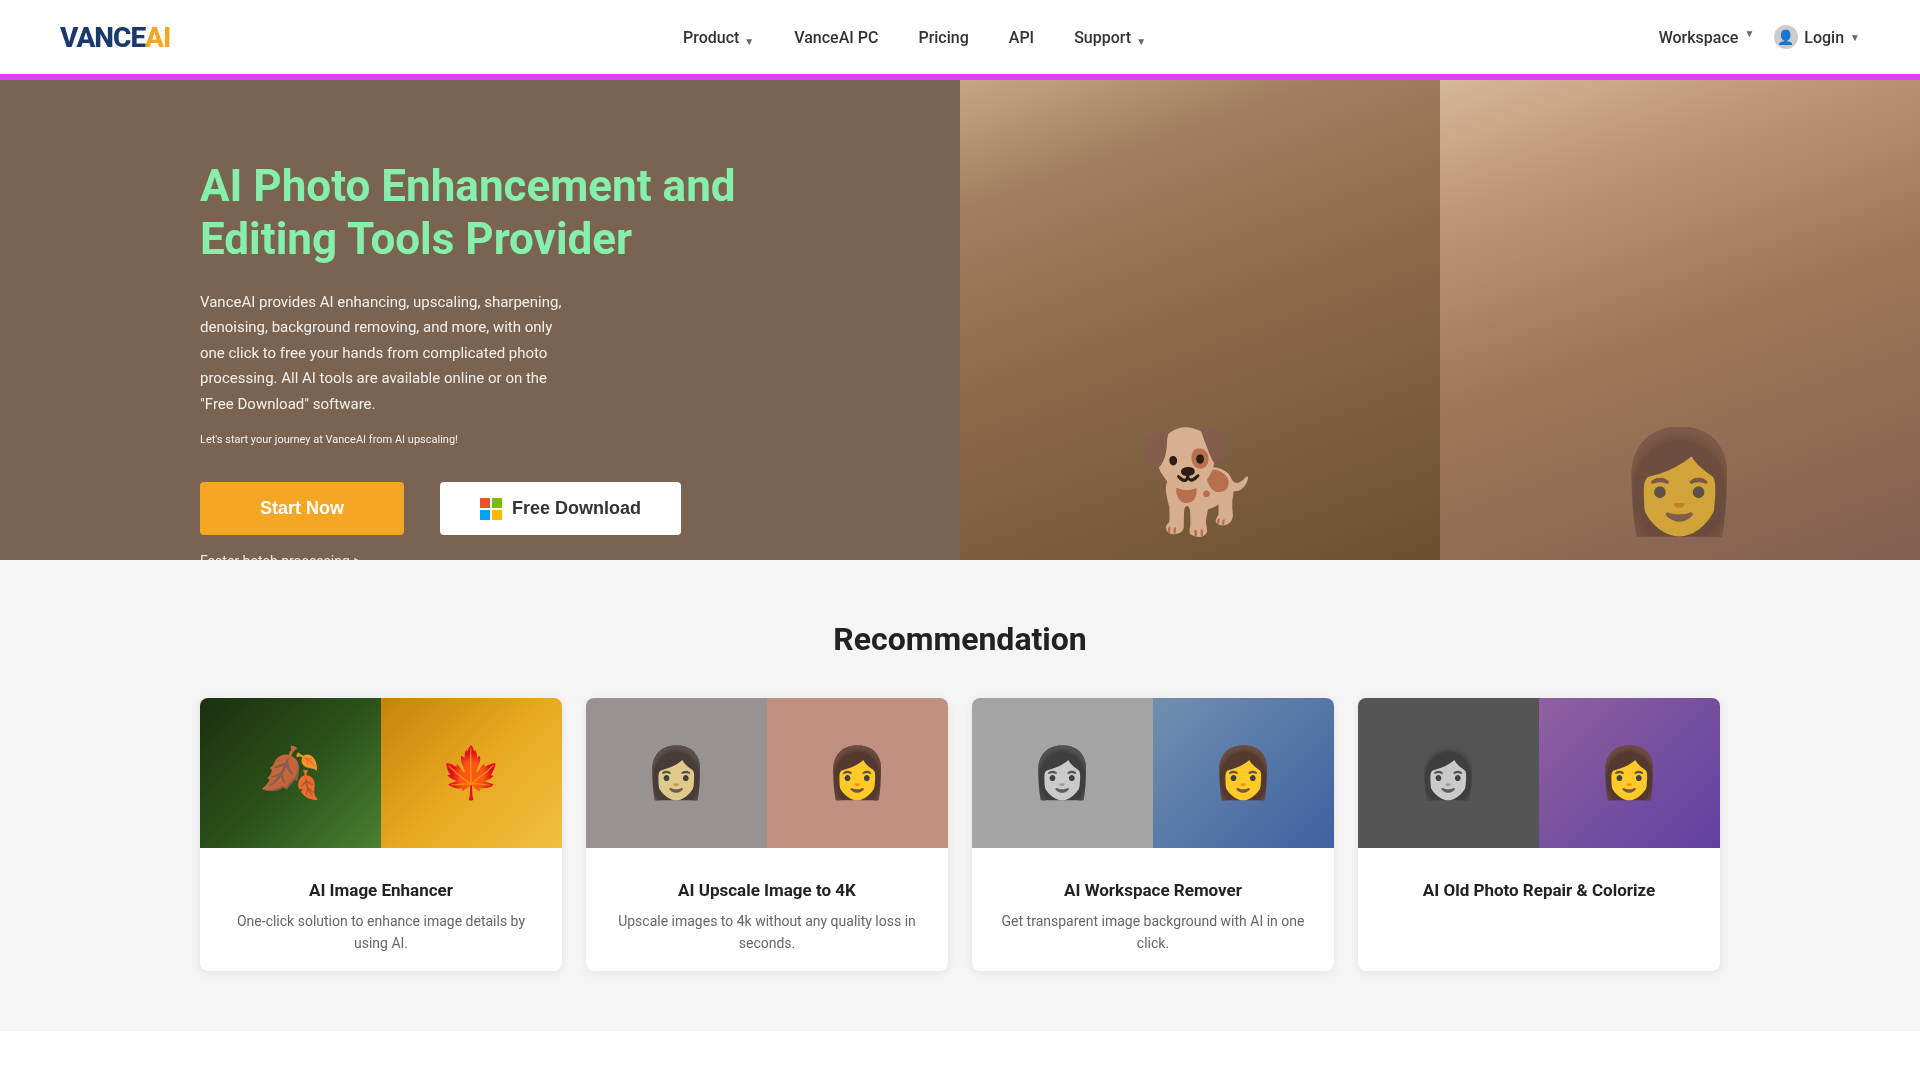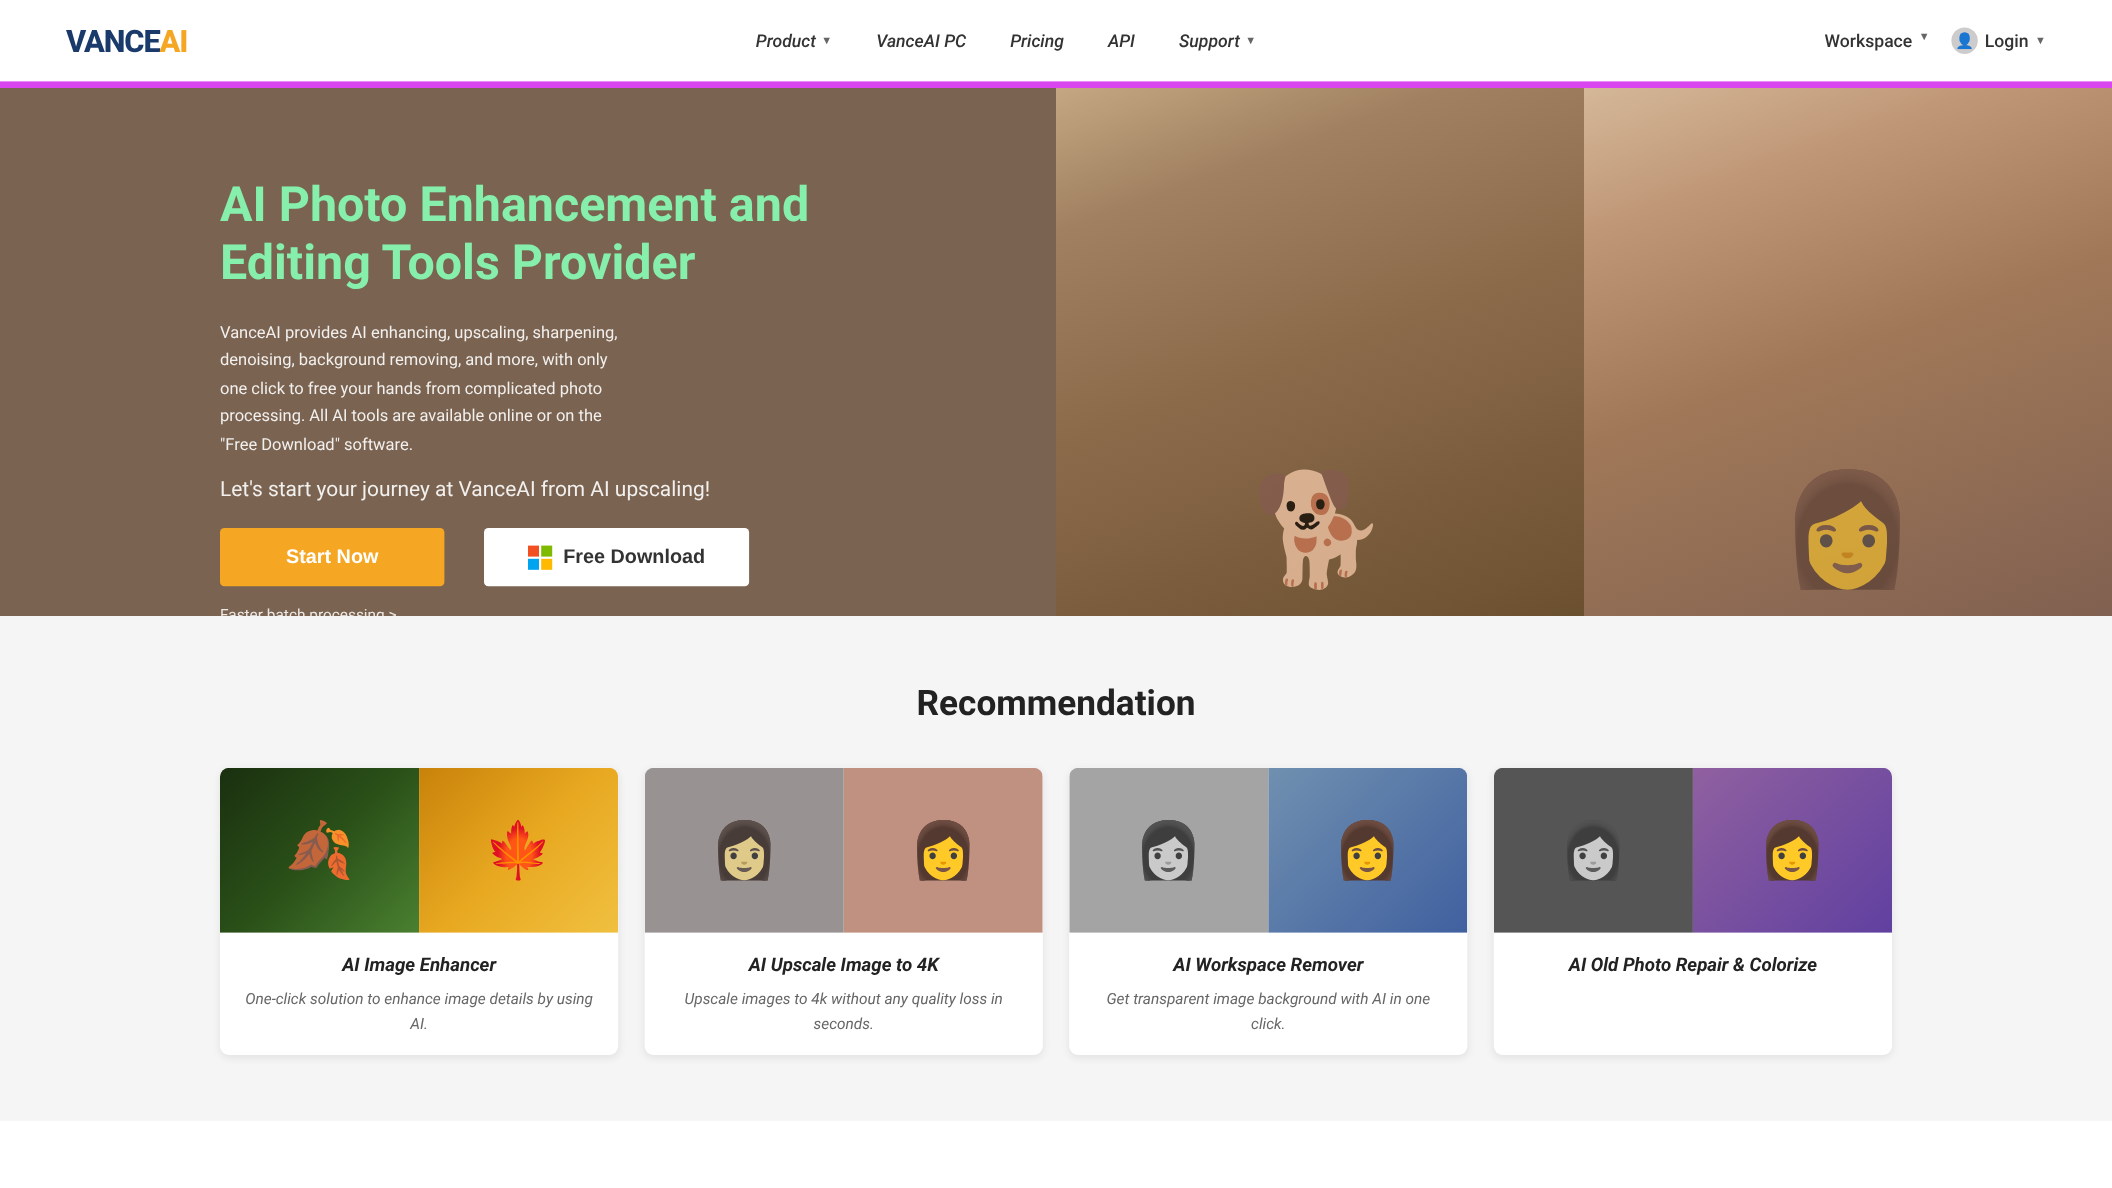--- a/index.html
+++ b/index.html
@@ -24,27 +24,26 @@
       color: #1a1a2e;
     }
     .logo span { color: #f5a623; }
     nav {
       display: flex;
       align-items: center;
       gap: 40px;
     }
     .nav-item {
       display: flex;
-      align-items: center;
+      align-items: flex-end;
       gap: 5px;
       font-size: 16px;
       color: #333;
       cursor: pointer;
       font-weight: 500;
-      font-style: italic;
     }
     .chevron {
       font-size: 10px;
       color: #666;
     }
     .header-right {
       display: flex;
       align-items: center;
       gap: 20px;
     }
@@ -101,23 +100,23 @@
       margin-bottom: 24px;
     }
     .hero-desc {
       font-size: 15px;
       color: rgba(255,255,255,0.9);
       line-height: 1.7;
       margin-bottom: 16px;
       max-width: 380px;
     }
     .hero-tagline {
-      font-size: 19px;
+      font-size: 11px;
       color: rgba(255,255,255,0.9);
-      margin-bottom: 24px;
+      margin-bottom: 36px;
     }
     .hero-buttons {
       display: flex;
       gap: 36px;
       margin-bottom: 16px;
     }
     .btn-start {
       background: #f5a623;
       color: #fff;
       border: none;
@@ -216,22 +215,21 @@
       height: 150px;
       display: flex;
       align-items: center;
       justify-content: center;
       font-size: 40px;
     }
     .card-image-person { background: #c09080; }
     .card-image-person2 { background: #b8a090; }
 
     .card-body {
-      padding: 20px 20px 16px;
-      font-style: italic;
+      padding: 32px 20px 16px;
     }
     .card-title {
       font-size: 17px;
       font-weight: 700;
       color: #222;
       text-align: center;
       margin-bottom: 10px;
     }
     .card-desc {
       font-size: 14px;

